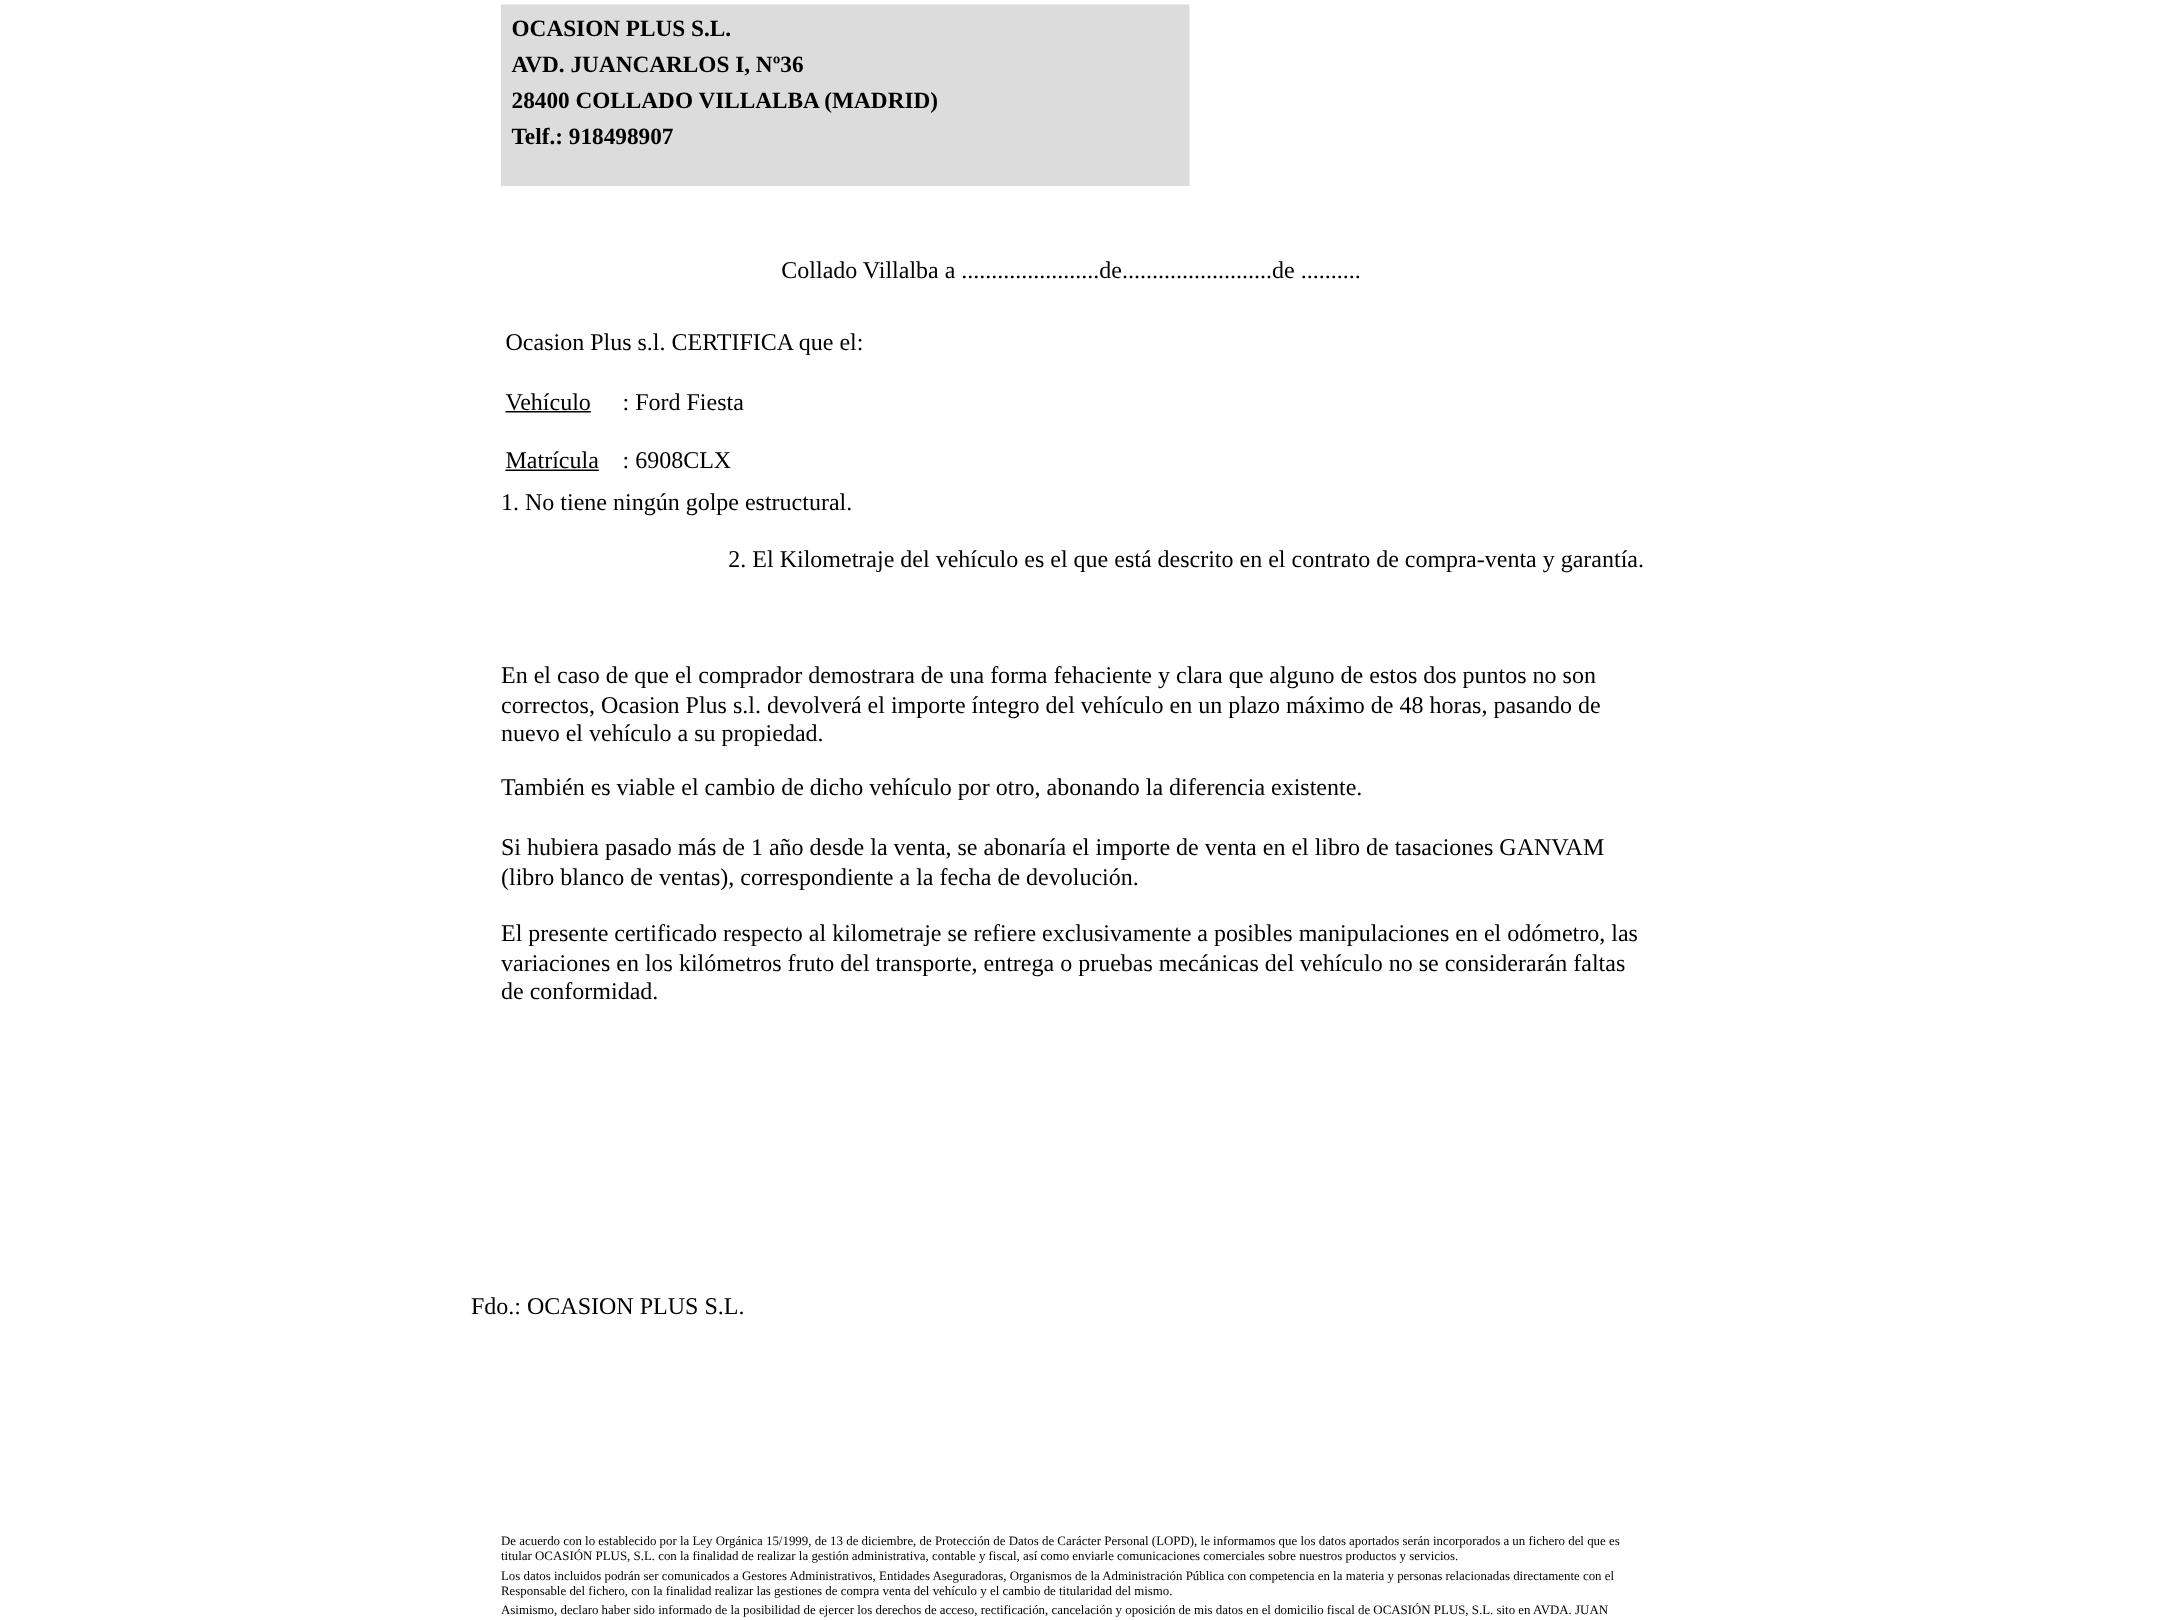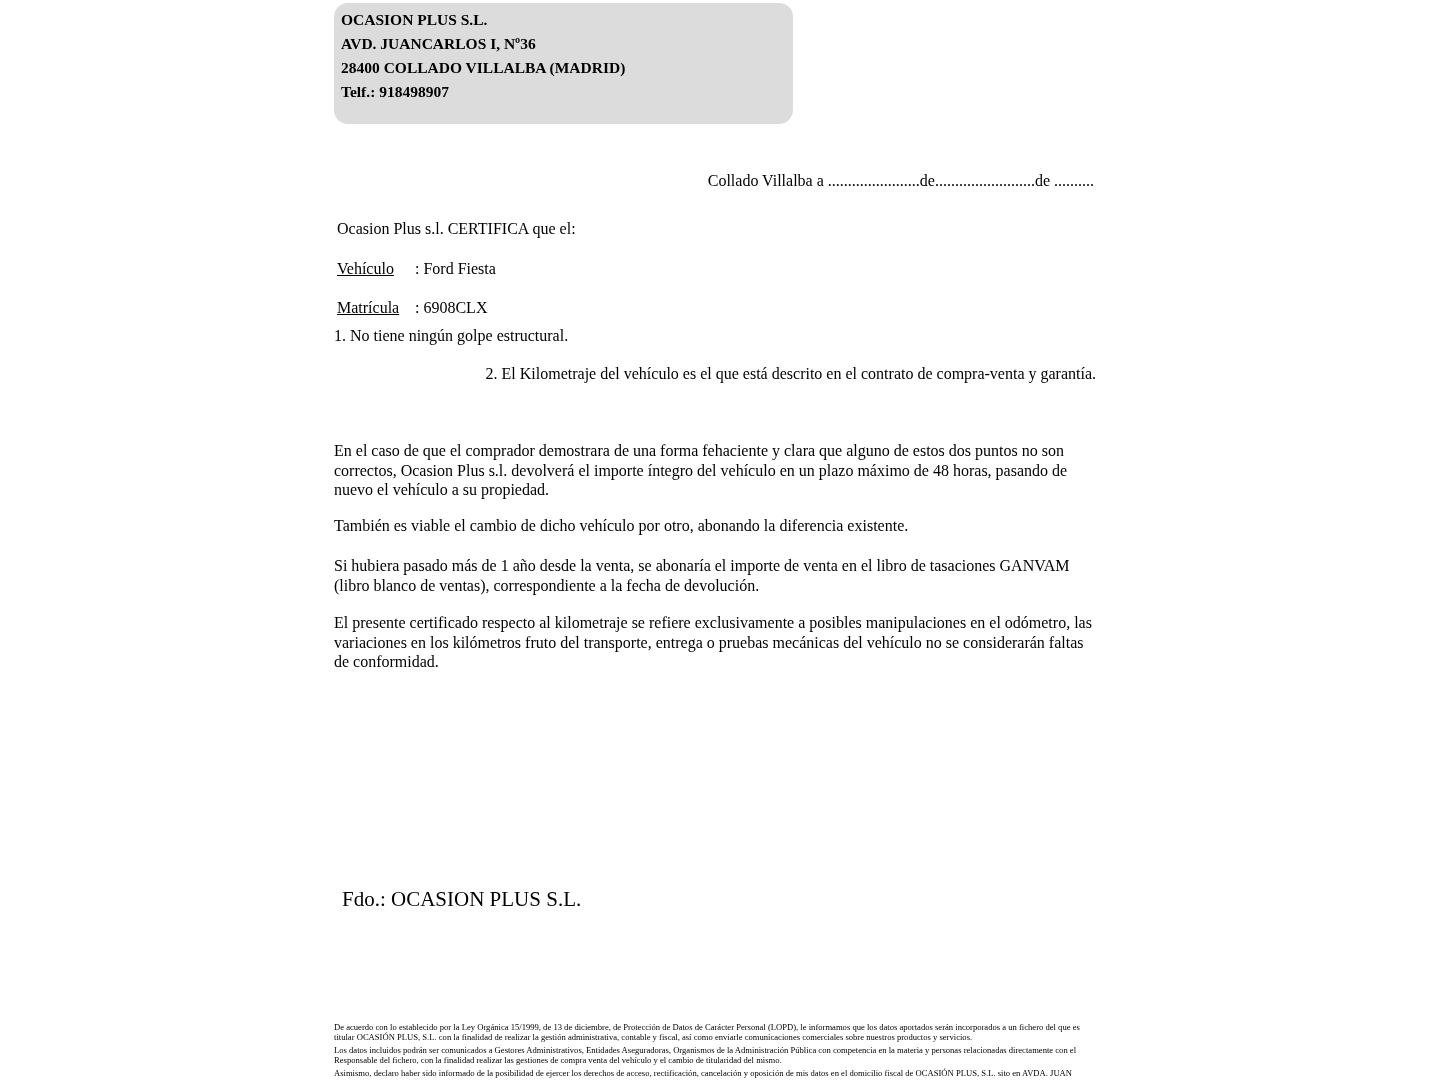--- a/index.html
+++ b/index.html
@@ -21,34 +21,33 @@
   }
   .header-box {
     position: absolute;
     left: 334px;
     top: 3px;
     width: 459px;
     height: 121px;
     background: #dcdcdc;
     padding: 5px 0 0 7px;
     box-sizing: border-box;
-    border-radius: 14px;
   }
   .header-box .hline {
     font-weight: bold;
     font-size: 15.5px;
     line-height: 24px;
     white-space: nowrap;
   }
   .date-line {
     position: absolute;
     left: 334px;
     top: 172px;
     width: 760px;
-    text-align: right;
+    text-align: center;
     font-size: 16px;
     white-space: nowrap;
   }
   .cert-block {
     position: absolute;
     left: 337px;
     top: 217px;
     font-size: 16px;
     line-height: 23.5px;
   }
@@ -75,24 +74,23 @@
     font-size: 16px;
     line-height: 19.5px;
     text-align: left;
   }
   .para-1 { top: 441px; }
   .para-2 { top: 516px; }
   .para-3 { top: 556px; }
   .para-4 { top: 613px; }
   .signature {
     position: absolute;
-    left: 342px;
+    left: 314px;
     top: 863px;
-    font-size: 21px;
-    margin-top: 24px;
+    font-size: 16px;
   }
   .legal-footer {
     position: absolute;
     left: 330px;
     top: 1019px;
     width: 772px;
     font-size: 8.6px;
     line-height: 9.6px;
   }
   .legal-footer .legal-paragraph {

